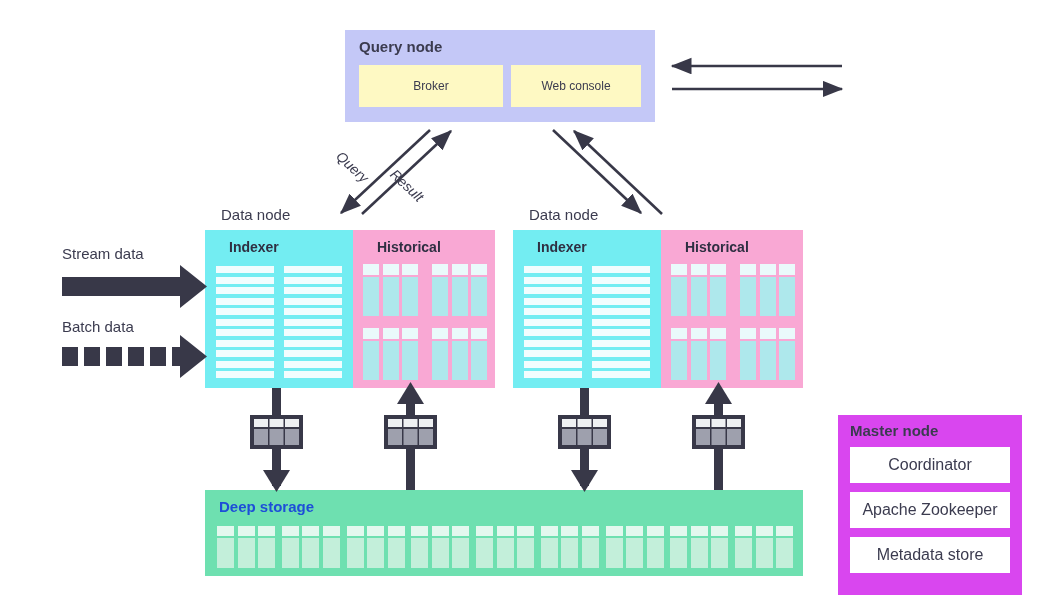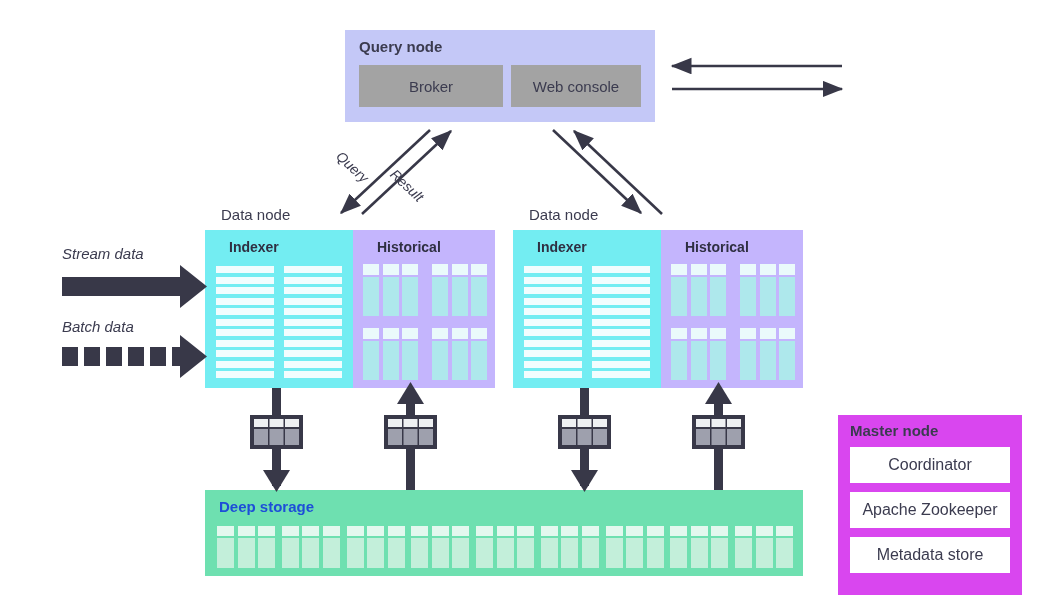--- a/index.html
+++ b/index.html
@@ -16,23 +16,23 @@
   .query-node{
     left:345px;top:30px;width:310px;height:92px;
     background:#c4c8f7;
   }
   .query-node .panel-title{
     position:absolute;left:14px;top:8px;
     font-size:15px;font-weight:bold;color:#3b3b4f;
     white-space:nowrap;
   }
   .qn-box{
-    position:absolute;top:35px;height:42px;background:#a3a3a3;
+    position:absolute;top:35px;height:42px;background:#fef9c3;
     display:flex;align-items:center;justify-content:center;
-    font-size:15px;color:#3b3b4f;
+    font-size:12px;color:#3b3b4f;
   }
   .qn-broker{left:14px;width:144px;}
   .qn-web{left:166px;width:130px;}
 
   
   .client-wrap{left:826px;top:48px;width:100px;height:90px;}
   .client-avatar{
     position:absolute;left:22px;top:0;width:56px;height:56px;
     border-radius:50%;background:#383848;
   }
@@ -61,21 +61,21 @@
   .dn-label{top:206px;font-size:15px;color:#3b3b4f;}
   .dn-label-left{left:205px;}
   .dn-label-right{left:513px;}
 
   .indexer{
     position:absolute;left:0;top:0;width:148px;height:158px;
     background:#73edf2;
   }
   .historical{
     position:absolute;left:148px;top:0;width:142px;height:158px;
-    background:#c4b5fd;
+    background:#f9a8d4;
   }
   .sub-title{
     position:absolute;left:24px;top:9px;
     font-size:14px;font-weight:bold;color:#2f2f42;white-space:nowrap;
   }
 
   
   .idx-cols{
     position:absolute;left:11px;top:36px;width:126px;height:112px;
     display:flex;justify-content:space-between;
@@ -119,21 +119,21 @@
   .mn-box{
     position:absolute;left:12px;width:160px;height:36px;background:#ffffff;
     display:flex;align-items:center;justify-content:center;
     font-size:16px;color:#3b3b4f;text-align:center;
   }
   .mn-0{top:32px;}
   .mn-1{top:77px;}
   .mn-2{top:122px;}
 
   
-  .in-label{font-size:15px;color:#3b3b4f;white-space:nowrap;font-style:italic;}
+  .in-label{font-size:15px;color:#3b3b4f;white-space:nowrap;}
   .stream-label{left:62px;top:245px;}
   .batch-label{left:62px;top:318px;}
 
   svg.overlay{position:absolute;left:0;top:0;width:1052px;height:595px;pointer-events:none;}
   .rot-label{
     position:absolute;font-size:14px;font-style:italic;color:#3b3b4f;
     white-space:nowrap;transform-origin:left top;
   }
 </style>
 </head>

